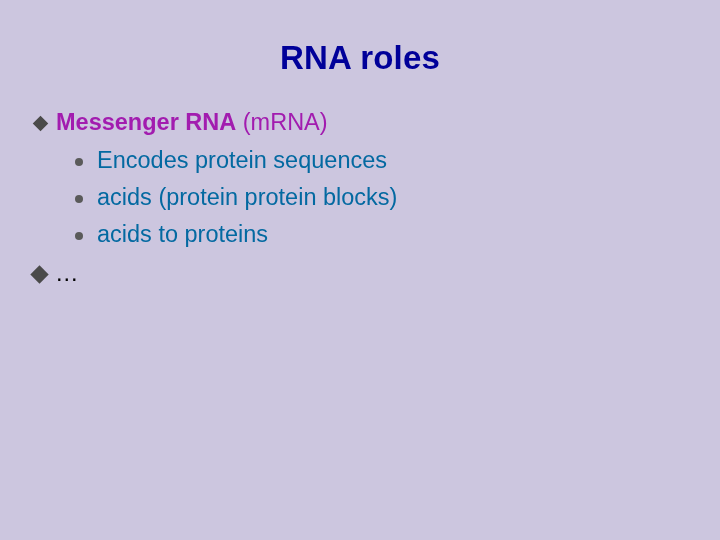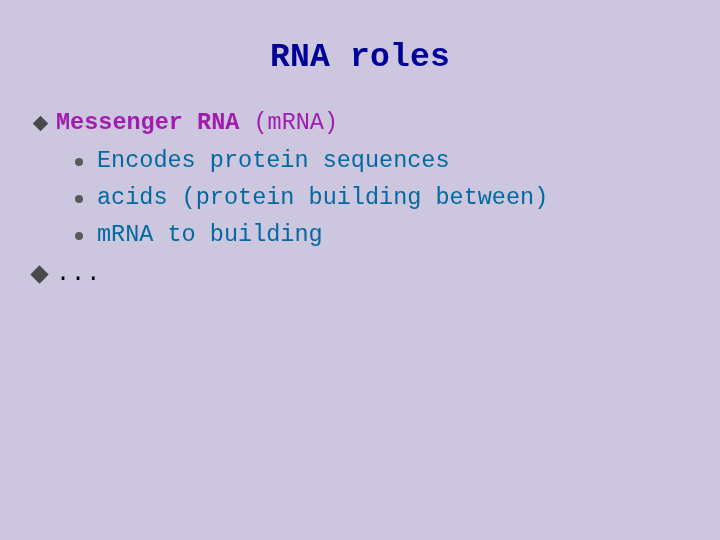--- a/index.html
+++ b/index.html
@@ -14,21 +14,20 @@
     font-family: "Liberation Sans", sans-serif;
     overflow: hidden;
   }
 
   .slide {
     position: relative;
     width: 720px;
     height: 452px;
     background: #ccc6df;
     box-sizing: border-box;
-    font-family: Liberation Mono, monospace;
   }
 
   
   .slide-title {
     position: absolute;
     top: 40px;
     left: 0;
     width: 720px;
     text-align: center;
     font-size: 33px;
@@ -140,27 +139,27 @@
     </div>
 
     <div class="bullet-l2">
       <span class="marker-dot"></span>
       <span class="l2-text">Encodes protein sequences</span>
     </div>
 
 
     <div class="bullet-l2">
       <span class="marker-dot"></span>
-      <span class="l2-text">acids (protein building between)</span>
+      <span class="l2-text">acids (protein protein blocks)</span>
     </div>
 
 
     <div class="bullet-l2">
       <span class="marker-dot"></span>
-      <span class="l2-text">mRNA to building</span>
+      <span class="l2-text">acids to proteins</span>
     </div>
 
     <div class="bullet-last">
       <span class="marker-diamond"></span>
       <span class="ellipsis">...</span>
     </div>
 
   </div>
 </div>
 

